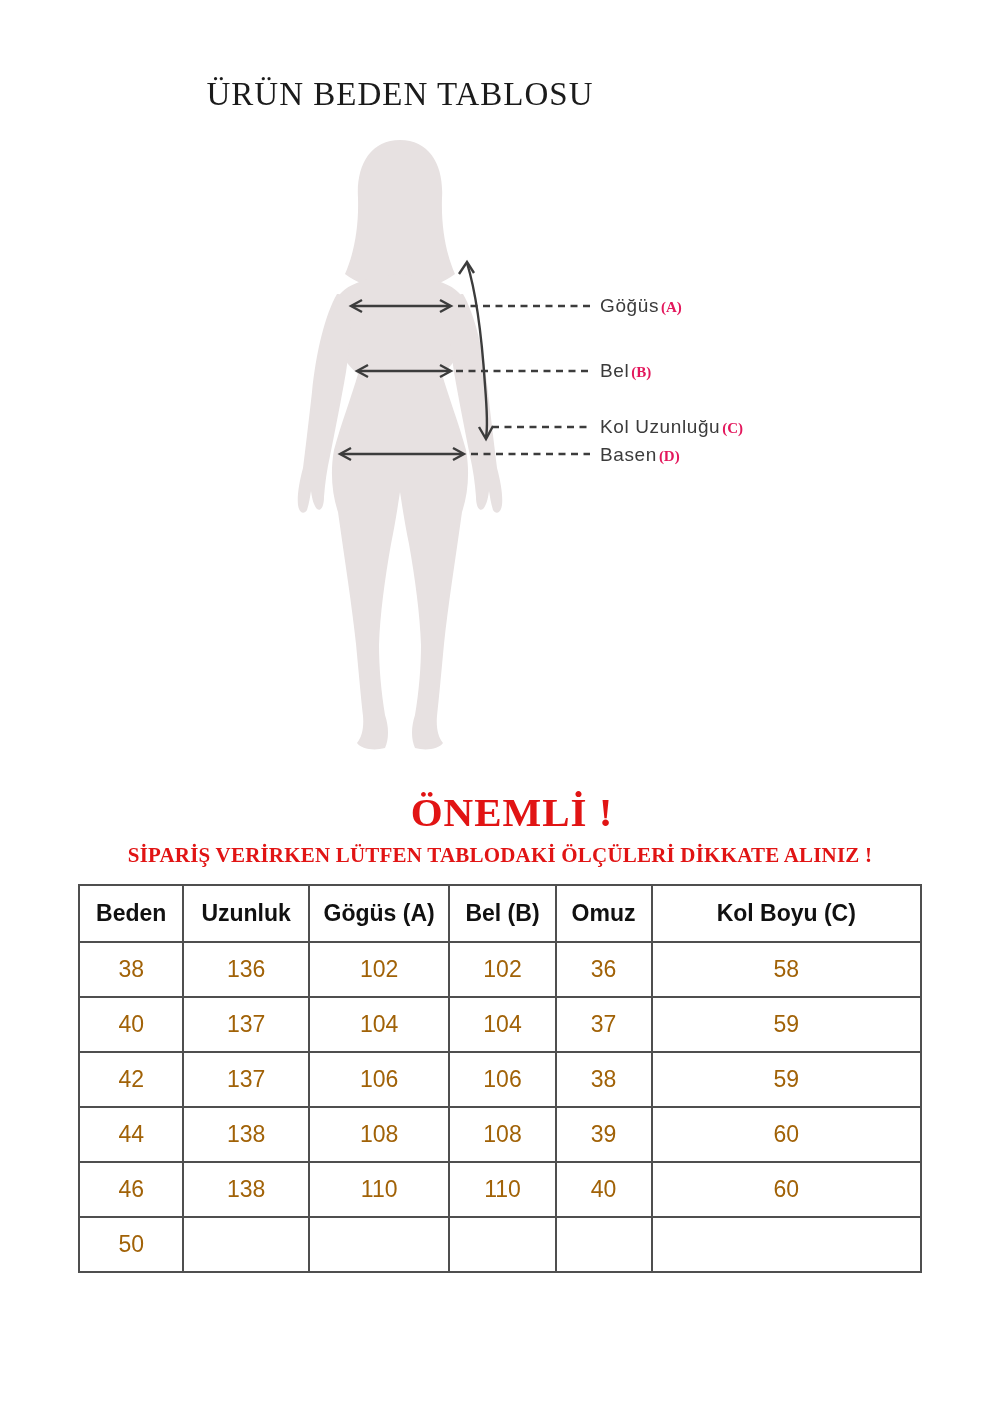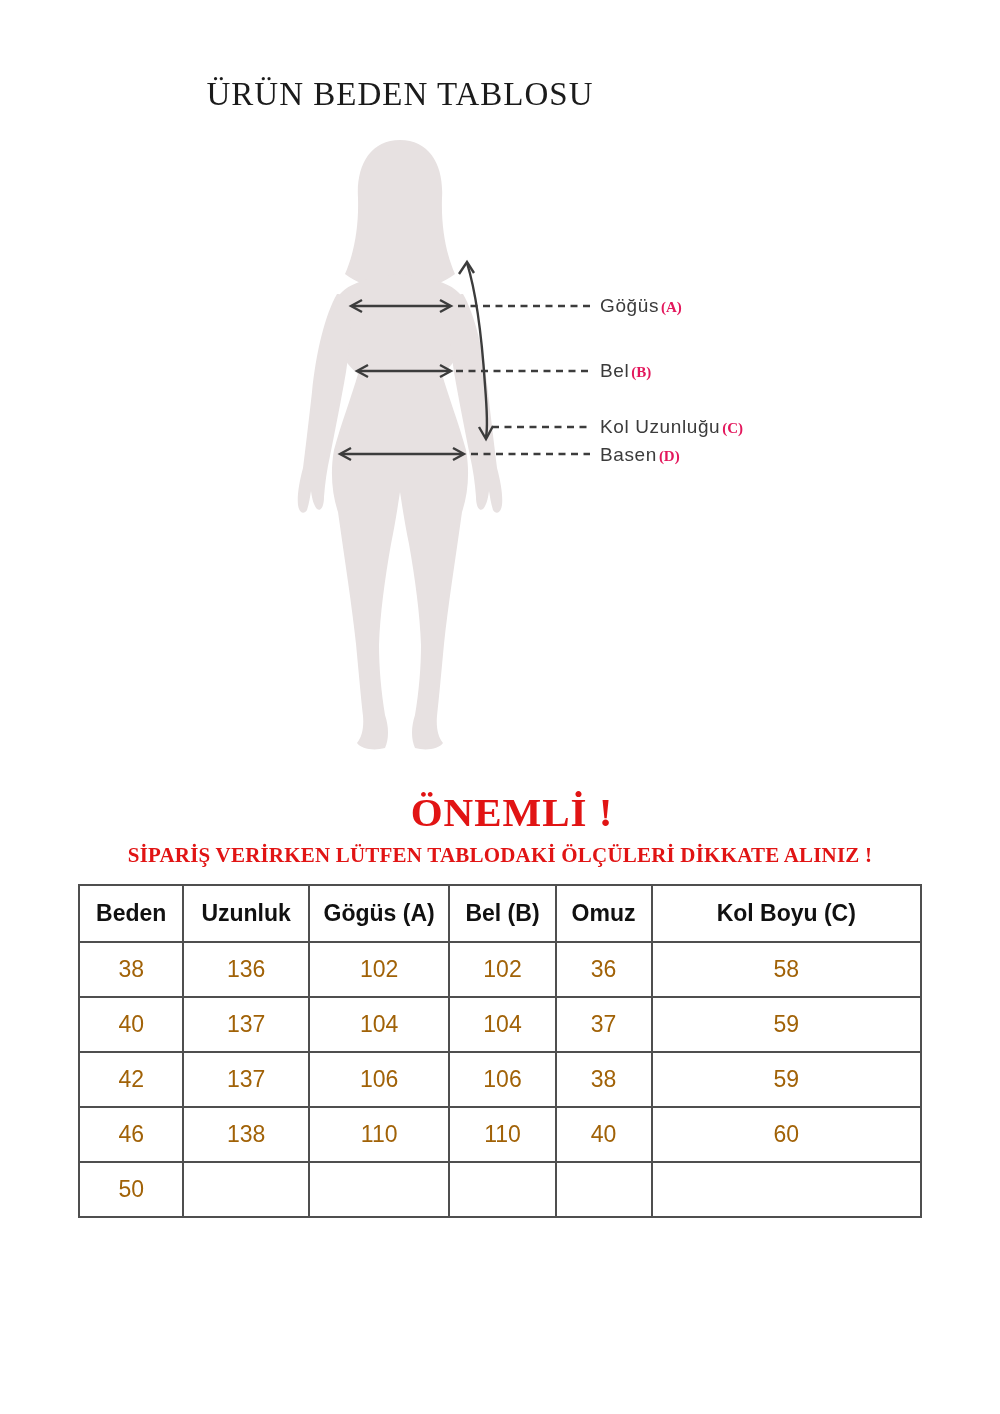--- a/index.html
+++ b/index.html
@@ -182,20 +182,28 @@
     </tr>
     <tr>
       <td>42</td>
       <td>137</td>
       <td>106</td>
       <td>106</td>
       <td>38</td>
       <td>59</td>
     </tr>
     <tr>
+      <td>44</td>
+      <td>138</td>
+      <td>108</td>
+      <td>108</td>
+      <td>39</td>
+      <td>60</td>
+    </tr>
+    <tr>
       <td>46</td>
       <td>138</td>
       <td>110</td>
       <td>110</td>
       <td>40</td>
       <td>60</td>
     </tr>
     <tr>
       <td>50</td>
       <td></td>

